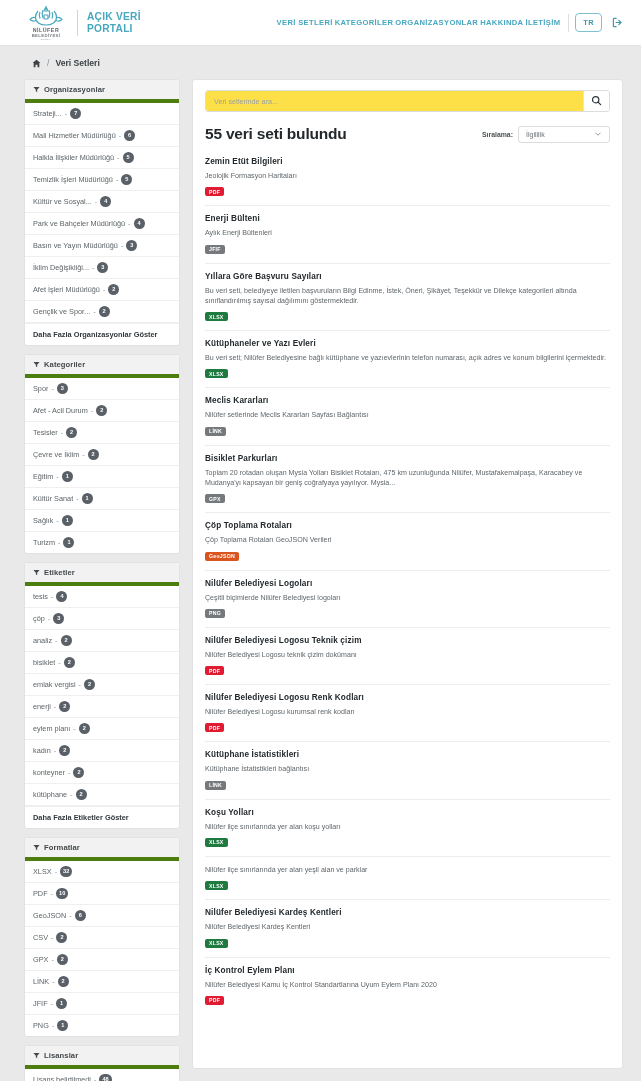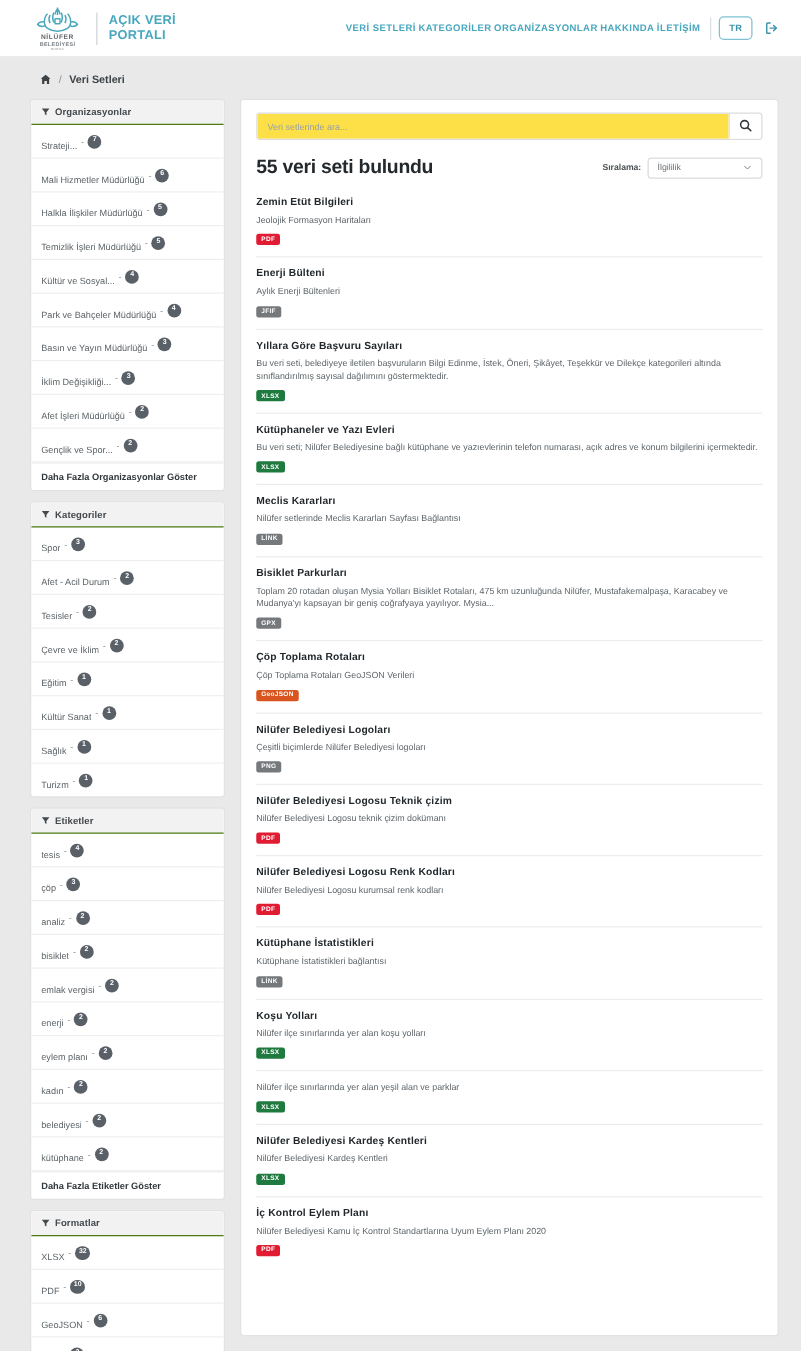--- a/index.html
+++ b/index.html
@@ -118,21 +118,21 @@
   .sidebar { width: 156px; flex: 0 0 156px; }
   .facet {
     background: #ffffff;
     border: 1px solid #e2e2e2;
     border-radius: 3px;
     margin-bottom: 8px;
     overflow: hidden;
   }
   .facet-head {
     background: #f2f2f2;
-    border-bottom: 1px solid #4d7c0f;
+    border-bottom: 4px solid #4d7c0f;
     padding: 5px 8px 5px 8px;
     font-size: 7.6px;
     font-weight: 700;
     color: #44494d;
     display: flex;
     align-items: center;
     gap: 4px;
     letter-spacing: 0.1px;
   }
   .funnel { display: inline-flex; color: #44494d; }
@@ -141,21 +141,21 @@
     align-items: center;
     padding: 5px 8px;
     border-bottom: 1px solid #efefef;
     font-size: 7.3px;
     color: #5d6468;
     cursor: pointer;
     white-space: nowrap;
     overflow: hidden;
   }
   .facet-item:last-child { border-bottom: none; }
-  .facet-item .label { overflow: hidden; text-overflow: ellipsis; margin-top: 7px; }
+  .facet-item .label { overflow: hidden; text-overflow: ellipsis; }
   .facet-item .dash { margin: 0 3px; color: #8b9196; }
   .badge {
     display: inline-flex;
     align-items: center;
     justify-content: center;
     min-width: 11px;
     height: 11px;
     padding: 0 3px;
     border-radius: 6px;
     background: #5a6067;
@@ -511,21 +511,21 @@
             <span class="label">eylem planı</span>
             <span class="dash">-</span>
             <span class="badge">2</span>
           </div>
           <div class="facet-item">
             <span class="label">kadın</span>
             <span class="dash">-</span>
             <span class="badge">2</span>
           </div>
           <div class="facet-item">
-            <span class="label">belediyesi</span>
+            <span class="label">konteyner</span>
             <span class="dash">-</span>
             <span class="badge">2</span>
           </div>
           <div class="facet-item">
             <span class="label">kütüphane</span>
             <span class="dash">-</span>
             <span class="badge">2</span>
           </div>
           <div class="facet-more">Daha Fazla Etiketler Göster</div>
         </div>

